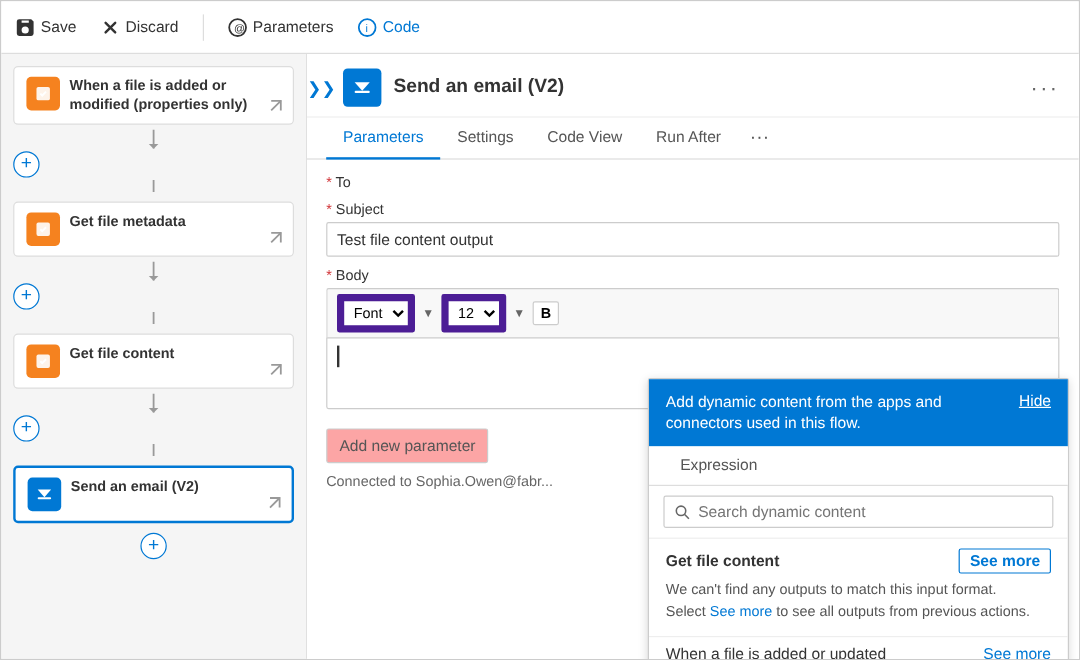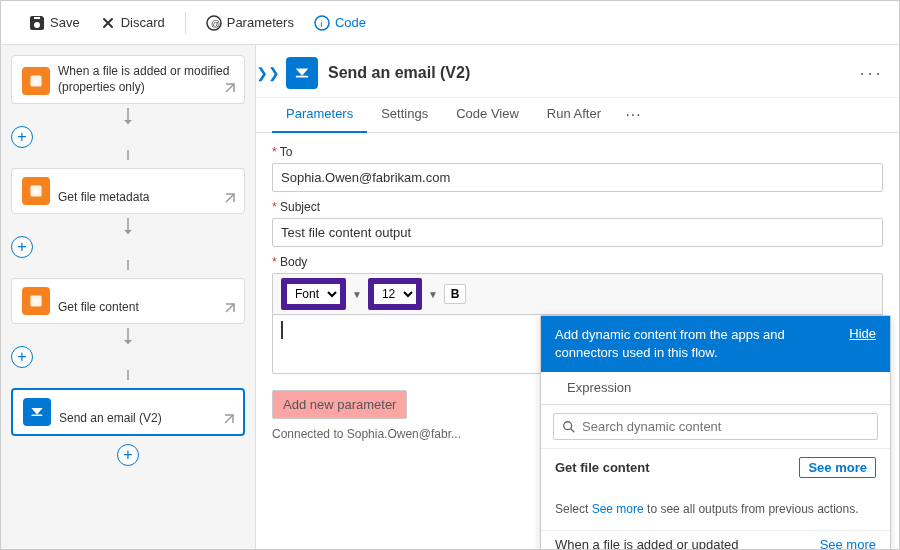--- a/index.html
+++ b/index.html
@@ -1,21 +1,21 @@
 <!DOCTYPE html>
 <html><head>
   <meta charset="utf-8">
   <style>
     * { box-sizing: border-box; margin: 0; padding: 0; font-family: 'Segoe UI', Arial, sans-serif; }
     body { width: 900px; height: 550px; overflow: hidden; background: #f8f8f8; border: 1px solid #ccc; }
 
     
     .toolbar {
       display: flex; align-items: center; height: 44px; background: #fff;
-      border-bottom: 1px solid #ddd; padding: 0 28px; gap: 20px;
+      border-bottom: 1px solid #ddd; padding: 0 12px; gap: 20px;
     }
     .toolbar-item {
       display: flex; align-items: center; gap: 5px; font-size: 13px; color: #333; cursor: pointer;
     }
     .toolbar-item svg { width: 16px; height: 16px; }
     .toolbar-item.info { color: #0078d4; }
     .toolbar-sep { width: 1px; height: 22px; background: #ddd; }
 
     
     .main-layout {
@@ -23,22 +23,22 @@
     }
 
     
     .left-panel {
       width: 255px; background: #f5f5f5; border-right: 1px solid #e0e0e0;
       padding: 10px; overflow-y: auto; flex-shrink: 0;
     }
 
     .flow-node {
       background: #fff; border: 1px solid #ddd; border-radius: 4px;
-      margin-bottom: 4px; padding: 8px 10px; display: flex; align-items: flex-end;
-      gap: 8px; font-size: 12px; color: #333; position: relative;
+      margin-bottom: 4px; padding: 8px 10px; display: flex; align-items: flex-start;
+      gap: 8px; font-size: 12px; color: #333; position: relative; font-weight: bold;
     }
     .flow-node.active { border: 2px solid #0078d4; }
     .flow-node-icon {
       width: 28px; height: 28px; border-radius: 4px; background: #f5821f;
       display: flex; align-items: center; justify-content: center; flex-shrink: 0;
     }
     .flow-node-icon svg { width: 16px; height: 16px; fill: white; }
     .flow-node-text { font-size: 12px; color: #333; line-height: 1.3; }
     .flow-node-link { position: absolute; bottom: 6px; right: 8px; }
     .flow-node-link svg { width: 12px; height: 12px; fill: #999; }
@@ -356,21 +356,20 @@
       <div class="tab-more">···</div>
     </div>
 
     <div class="form-area">
 
       
       <div class="form-field">
         <label class="form-label">
           <span class="required">* </span><span>To</span>
         </label>
-        <input class="form-input" type="text" value="Sophia.Owen@fabrikam.com" style="">
       </div>
 
       
       <div class="form-field">
         <label class="form-label">
           <span class="required">* </span><span>Subject</span>
         </label>
         <input class="form-input" type="text" value="Test file content output" style="">
       </div>
 
@@ -423,21 +422,21 @@
           <input type="text" placeholder="Search dynamic content" style="">
         </div>
       </div>
 
       <div class="dynamic-section">
         <div class="dynamic-section-header">
           <span>Get file content</span>
           <div class="see-more-btn">See more</div>
         </div>
         <div class="dynamic-section-msg">
-          <br>
+          <span>We can't find any outputs to match this input format.</span><br>
           <span>Select </span><a>See more</a><span> to see all outputs from previous actions.</span>
         </div>
       </div>
 
       <div class="dynamic-section2">
         <span>When a file is added or updated</span>
         <div class="see-more-btn2">See more</div>
       </div>
 
     </div>

